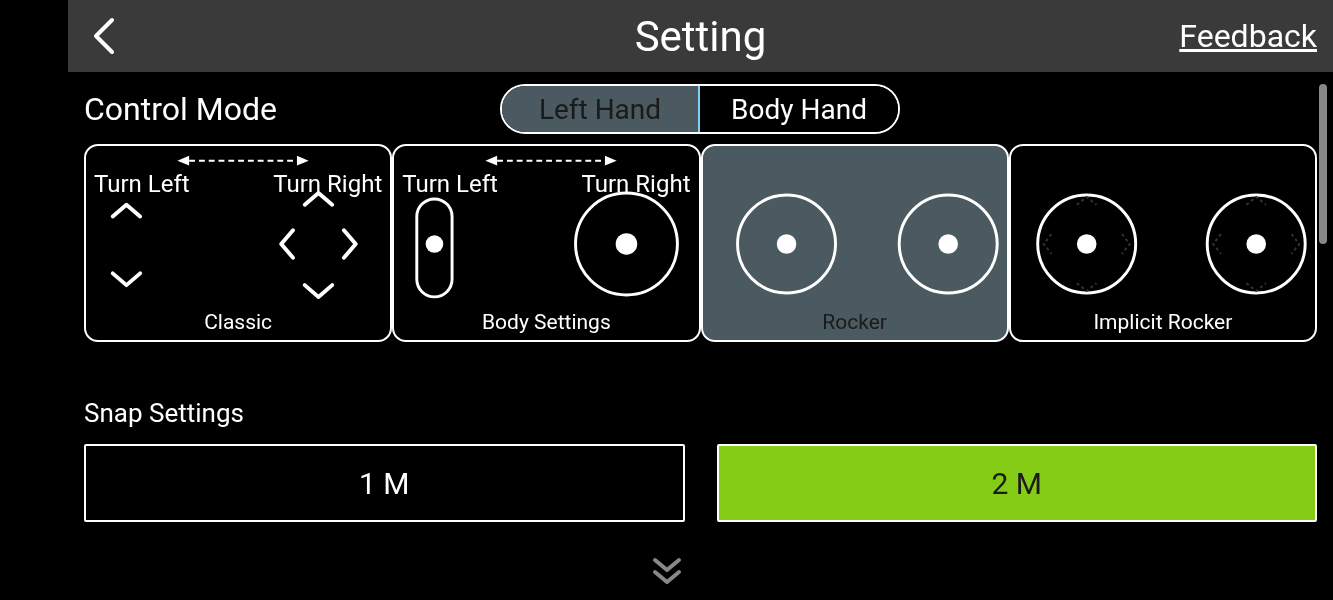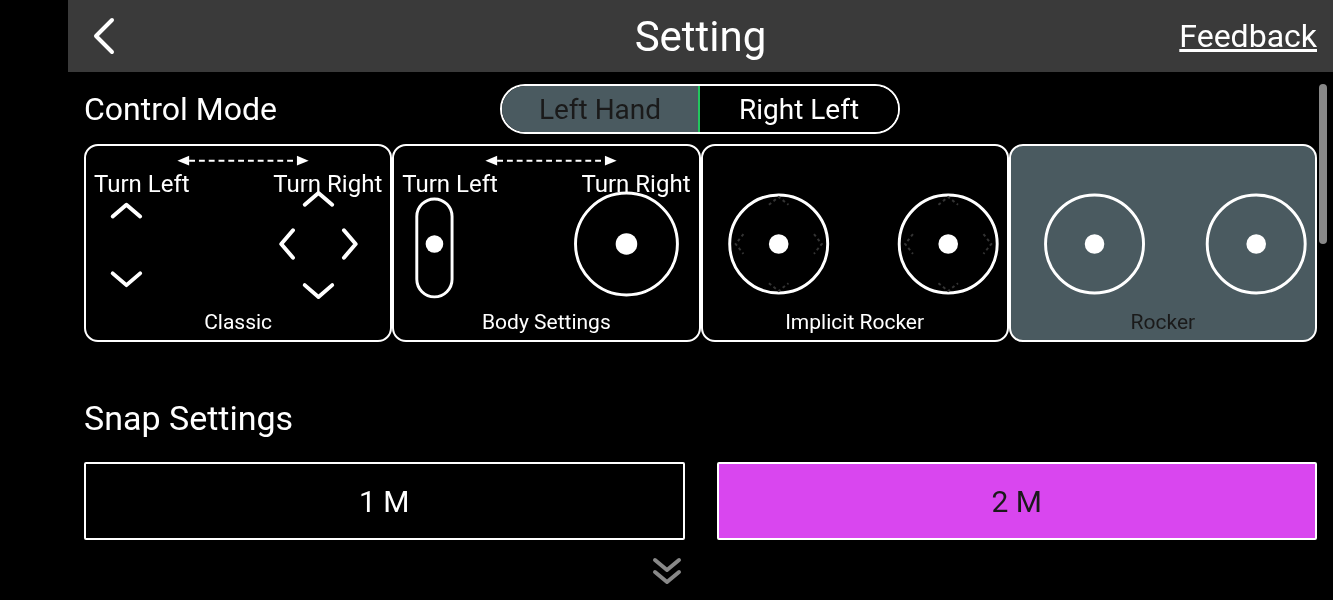--- a/index.html
+++ b/index.html
@@ -83,21 +83,21 @@
       width: 198px;
       display: flex;
       align-items: center;
       justify-content: center;
       font-size: 28px;
       cursor: pointer;
     }
     .seg-left {
       background: #4a5a60;
       color: #1a1a1a;
-      border-right: 2px solid #22c55e;
+      border-right: 2px solid #7dd3fc;
     }
     .seg-right {
       background: #000;
       color: #fff;
     }
     .modes {
       display: flex;
       margin-top: 8px;
     }
     .mode-card {
@@ -127,41 +127,41 @@
       position: absolute;
       top: 0;
       left: 0;
       width: 100%;
       height: 100%;
     }
     .snap-section {
       margin-top: 56px;
     }
     .snap-label {
-      font-size: 34px;
+      font-size: 26px;
       font-weight: 400;
-      margin-bottom: 24px;
+      margin-bottom: 16px;
     }
     .snap-row {
       display: flex;
       gap: 32px;
     }
     .snap-btn {
       flex: 1;
       height: 78px;
       border: 2px solid #fff;
       border-radius: 2px;
       display: flex;
       align-items: center;
       justify-content: center;
       font-size: 30px;
       cursor: pointer;
     }
     .snap-btn.selected {
-      background: #d946ef;
+      background: #84cc16;
       color: #1a1a1a;
     }
     .scroll-down {
       position: absolute;
       bottom: 8px;
       left: 50%;
       transform: translateX(-50%);
       width: 40px;
       height: 40px;
       cursor: pointer;
@@ -198,21 +198,21 @@
   </div>
   <div class="title">Setting</div>
   <div class="feedback">Feedback</div>
 </div>
 
 <div class="content">
   <div class="row1">
     <div class="section-label">Control Mode</div>
     <div class="hand-toggle">
       <div class="seg seg-left">Left Hand</div>
-      <div class="seg seg-right">Right Left</div>
+      <div class="seg seg-right">Body Hand</div>
     </div>
   </div>
 
   <div class="modes">
 
     <div class="mode-card">
       <span class="tl-text" style="left:8px;">Turn Left</span>
       <span class="tl-text" style="right:8px;">Turn Right</span>
       <svg class="mode-svg" viewBox="0 0 300 198">
 
@@ -239,20 +239,30 @@
         <polyline points="100,10 88,15 100,20" fill="#fff"></polyline>
         <polyline points="210,10 222,15 210,20" fill="#fff"></polyline>
 
         <rect x="18" y="54" width="36" height="100" rx="18" ry="18" fill="none" stroke="#fff" stroke-width="3"></rect>
         <circle cx="36" cy="100" r="9" fill="#fff"></circle>
 
         <circle cx="232" cy="100" r="52" fill="none" stroke="#fff" stroke-width="3"></circle>
         <circle cx="232" cy="100" r="11" fill="#fff"></circle>
       </svg>
       <div class="mode-label">Body Settings</div>
+    </div>
+
+    <div class="mode-card selected">
+      <svg class="mode-svg" viewBox="0 0 300 198">
+        <circle cx="80" cy="100" r="50" fill="none" stroke="#fff" stroke-width="3"></circle>
+        <circle cx="80" cy="100" r="10" fill="#fff"></circle>
+        <circle cx="245" cy="100" r="50" fill="none" stroke="#fff" stroke-width="3"></circle>
+        <circle cx="245" cy="100" r="10" fill="#fff"></circle>
+      </svg>
+      <div class="mode-label">Rocker</div>
     </div>
 
     <div class="mode-card">
       <svg class="mode-svg" viewBox="0 0 300 198">
         <circle cx="72" cy="100" r="50" fill="none" stroke="#fff" stroke-width="3"></circle>
         <circle cx="72" cy="100" r="10" fill="#fff"></circle>
         <g stroke="#333" stroke-width="2" fill="none" stroke-dasharray="3,3">
           <polyline points="62,60 72,52 82,60"></polyline>
           <polyline points="62,140 72,148 82,140"></polyline>
           <polyline points="36,90 28,100 36,110"></polyline>
@@ -262,30 +272,20 @@
         <circle cx="245" cy="100" r="10" fill="#fff"></circle>
         <g stroke="#333" stroke-width="2" fill="none" stroke-dasharray="3,3">
           <polyline points="235,60 245,52 255,60"></polyline>
           <polyline points="235,140 245,148 255,140"></polyline>
           <polyline points="209,90 201,100 209,110"></polyline>
           <polyline points="281,90 289,100 281,110"></polyline>
         </g>
       </svg>
       <div class="mode-label">Implicit Rocker</div>
     </div>
-
-    <div class="mode-card selected">
-      <svg class="mode-svg" viewBox="0 0 300 198">
-        <circle cx="80" cy="100" r="50" fill="none" stroke="#fff" stroke-width="3"></circle>
-        <circle cx="80" cy="100" r="10" fill="#fff"></circle>
-        <circle cx="245" cy="100" r="50" fill="none" stroke="#fff" stroke-width="3"></circle>
-        <circle cx="245" cy="100" r="10" fill="#fff"></circle>
-      </svg>
-      <div class="mode-label">Rocker</div>
-    </div>
   </div>
 
   <div class="snap-section">
     <div class="snap-label">Snap Settings</div>
     <div class="snap-row">
       <div class="snap-btn">1 M</div>
       <div class="snap-btn selected">2 M</div>
     </div>
   </div>
 </div>

